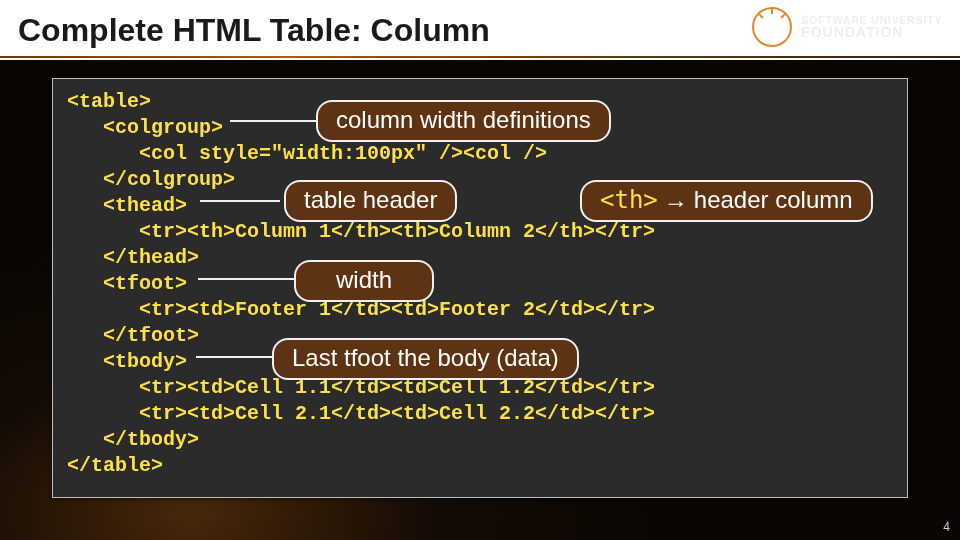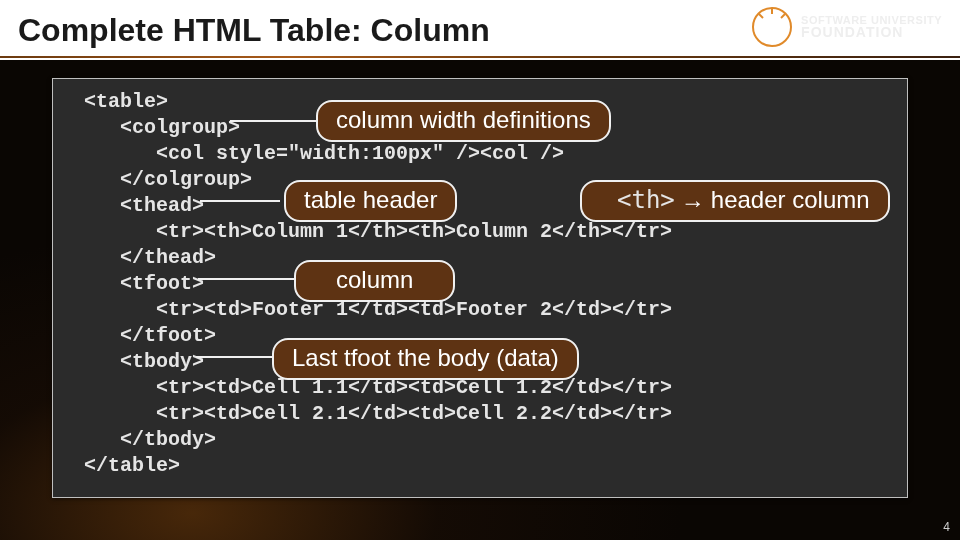--- a/index.html
+++ b/index.html
@@ -32,21 +32,21 @@
 
   .codebox {
     position: absolute; left: 52px; top: 78px; width: 856px; height: 420px;
     background: #2b2b2b; border: 1px solid #bfbfbf; padding: 10px 14px;
     box-shadow: 0 1px 4px rgba(0,0,0,0.6);
   }
   .code {
     font-family: Consolas, "Courier New", monospace;
     font-size: 20px; line-height: 26px; white-space: pre; color: #d9d9d9;
   }
-  .kw { color: #e5e5e5; font-weight: 700; margin-left: 17px; }
+  .kw { color: #fde047; font-weight: 700; }
 
   .callout {
     position: absolute; background: #5e3313; border: 2px solid #f0f0f0; border-radius: 16px;
     color: #fff; font-size: 24px; padding: 4px 18px 6px; white-space: nowrap;
     display: flex; align-items: flex-end; gap: 6px;
   }
   .callout .arrow { font-size: 24px; }
 
   .connector {
     position: absolute; height: 2px; background: #f0f0f0;
@@ -115,21 +115,21 @@
   </div>
 
   <div class="callout" style="left:580px; top:180px;">
     <span class="kw" style="font-family:Consolas,monospace;font-weight:400;">&lt;th&gt;</span>
     <span class="arrow">→</span>
     <span>header column</span>
   </div>
 
   <div class="connector" style="left:198px; top:278px; width:100px;"></div>
   <div class="callout" style="left:294px; top:260px; padding-left:40px; padding-right:40px;">
-    <span>column</span>
+    <span>width</span>
   </div>
 
   <div class="connector" style="left:196px; top:356px; width:80px;"></div>
   <div class="callout" style="left:272px; top:338px;">
     <span>Last tfoot the body (data)</span>
   </div>
 
   <div class="pagenum">4</div>
 </div>
 

